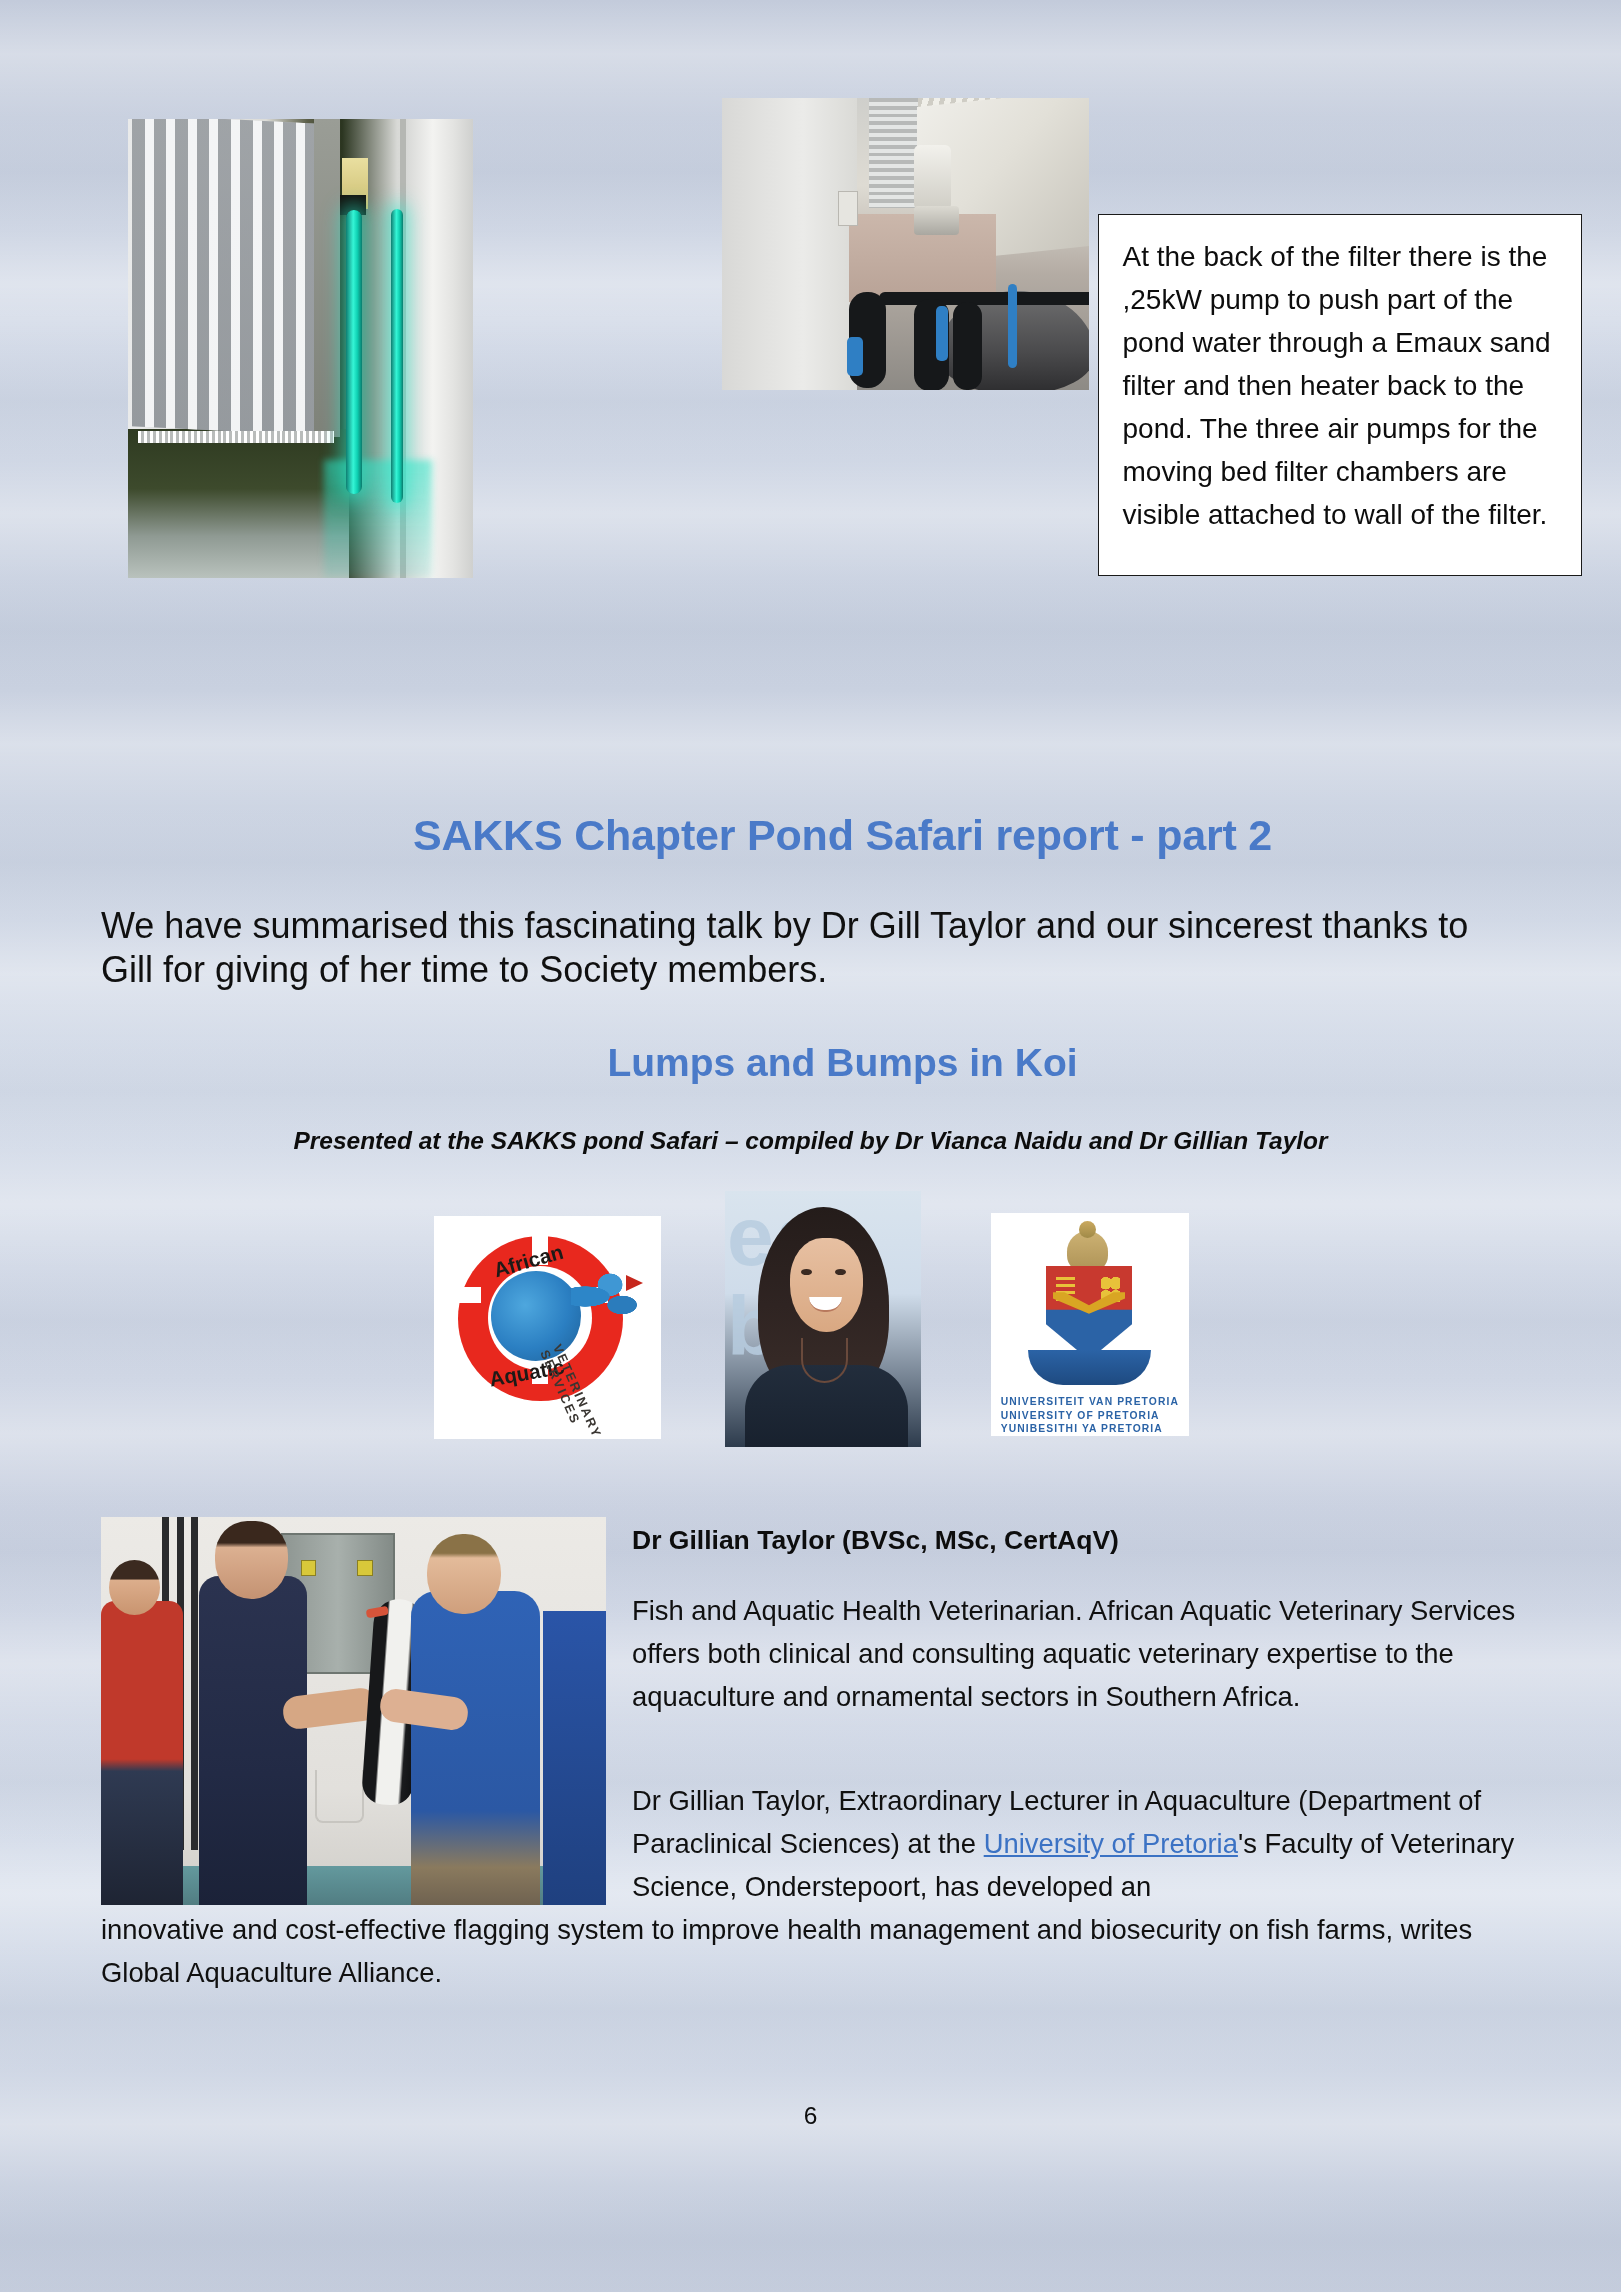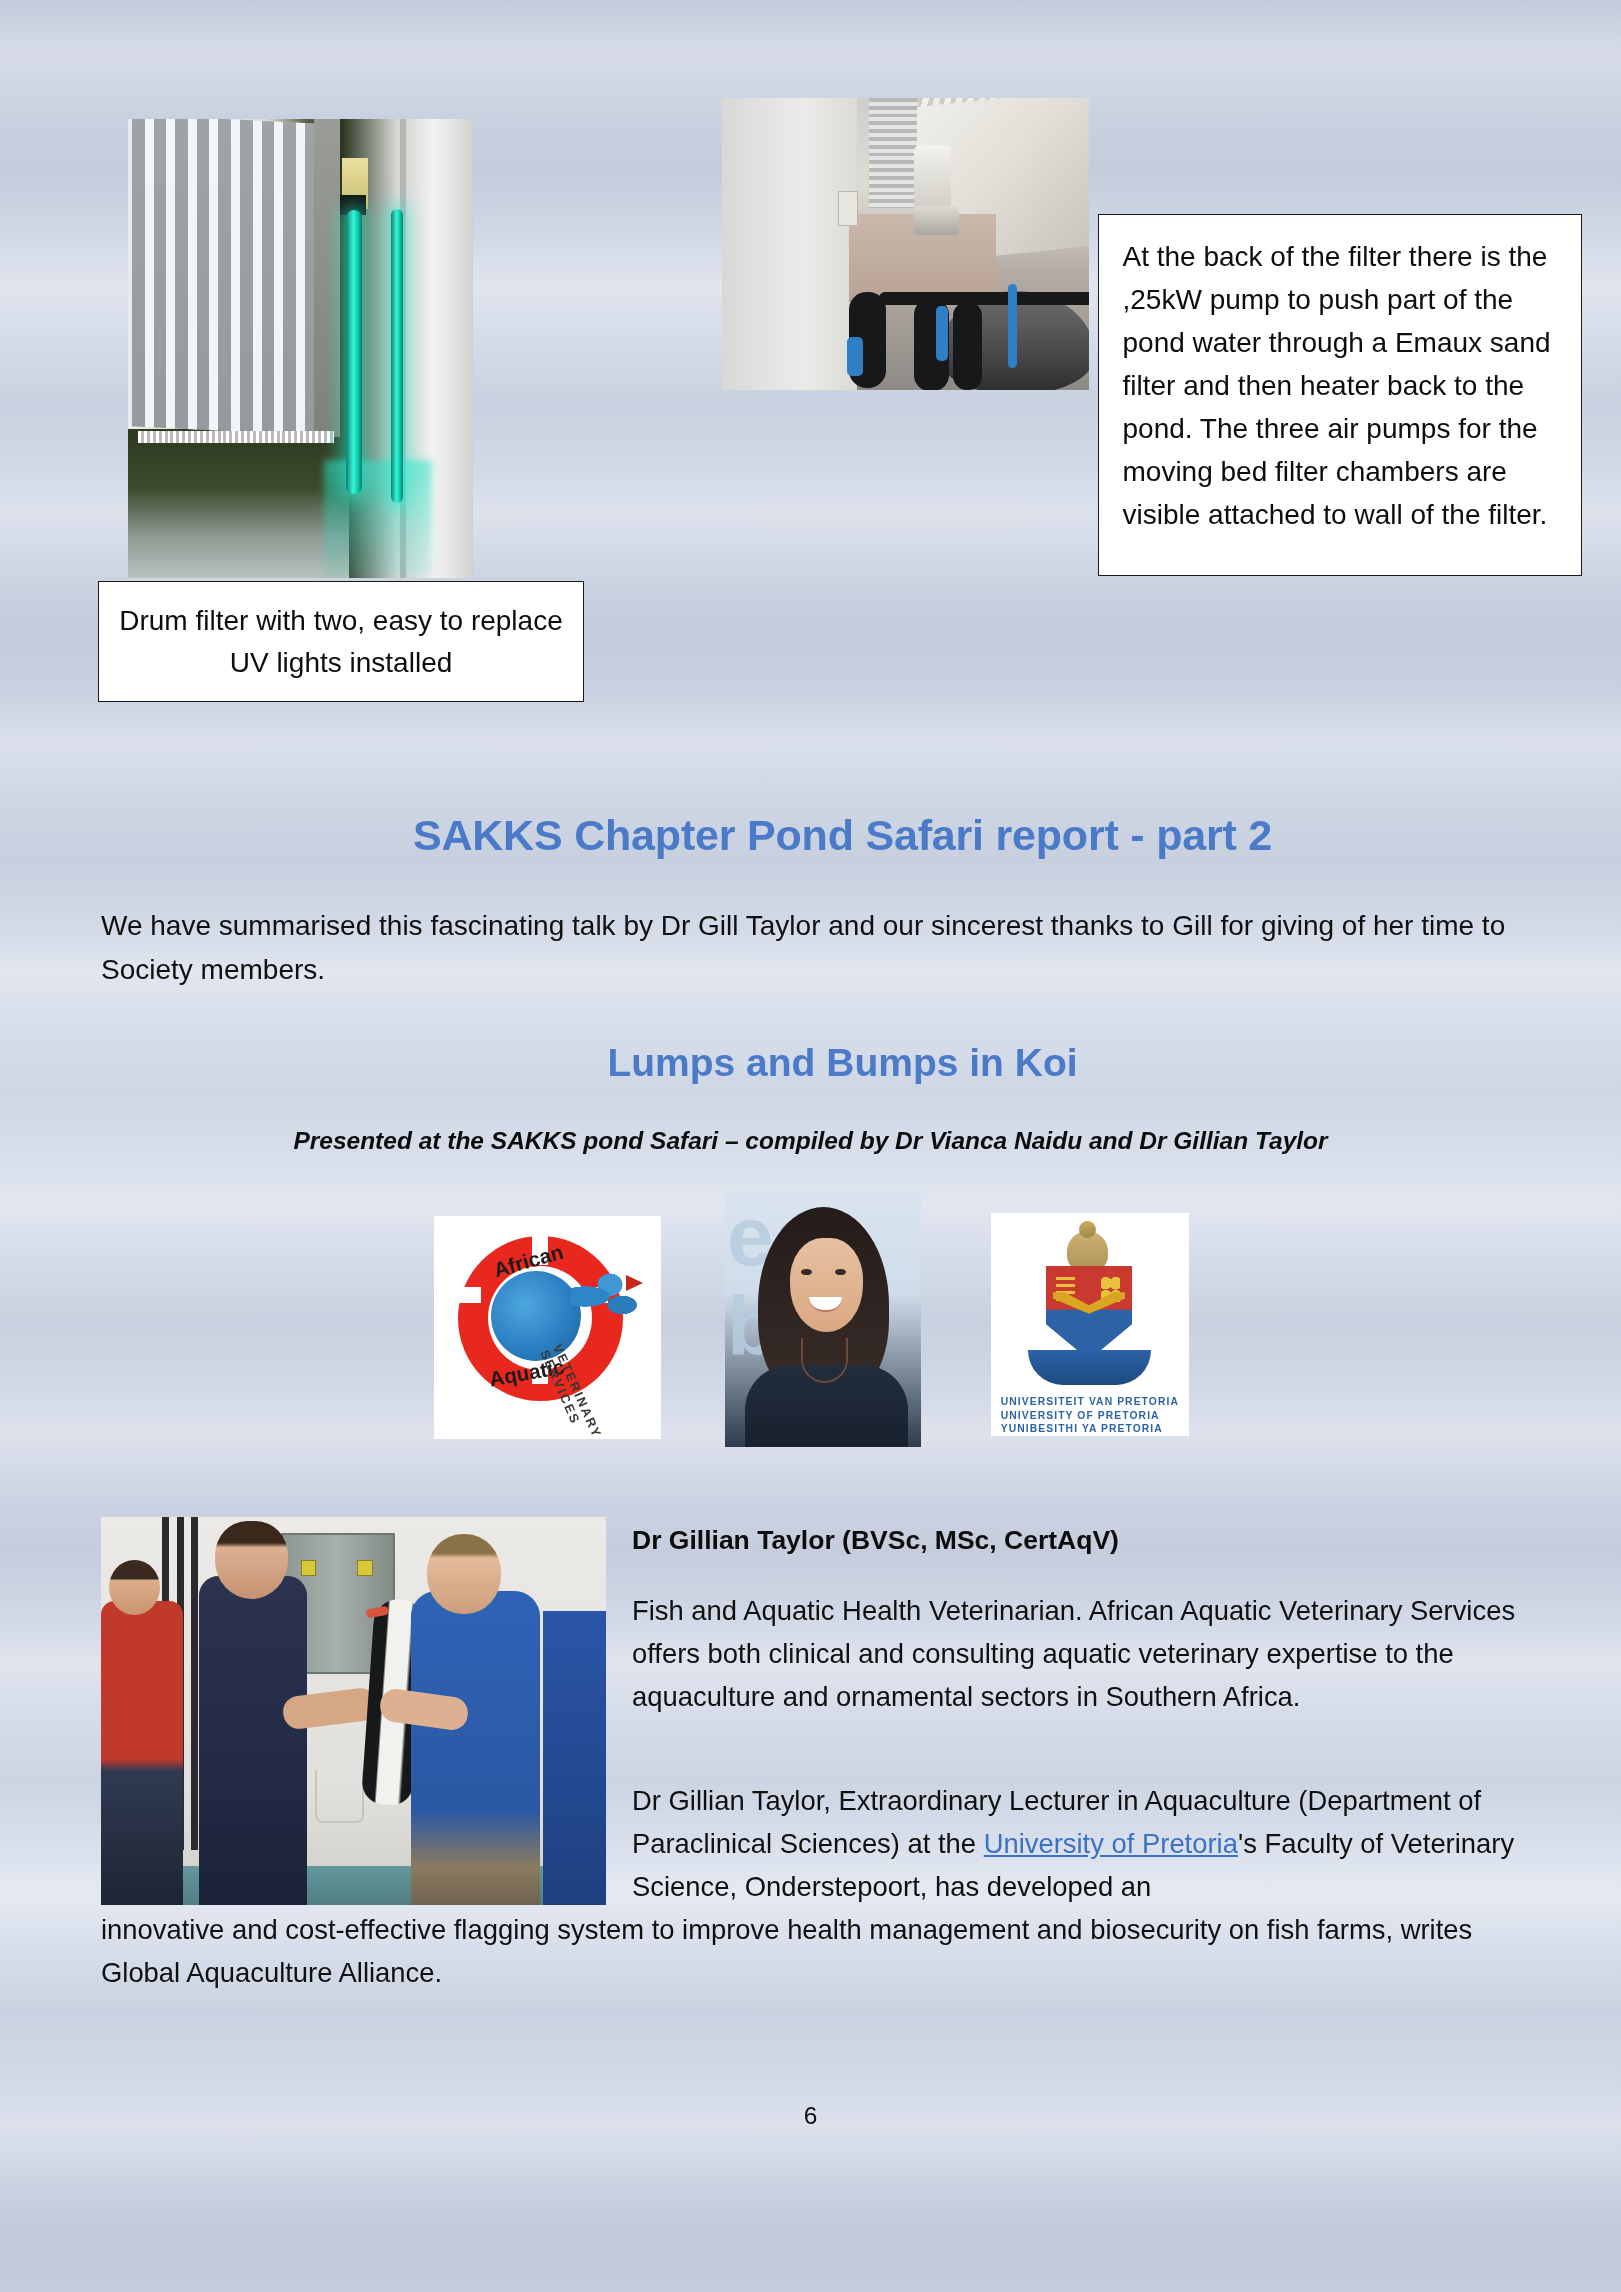--- a/index.html
+++ b/index.html
@@ -447,21 +447,21 @@
   }
   #title-sub {
     top: 1041px;
     font-size: 39px;
   }
   #intro-para {
     position: absolute;
     left: 101px;
     top: 904px;
     width: 1426px;
-    font-size: 28px;
+    font-size: 36px;
     line-height: 44px;
     color: #101010;
   }
   #presented-line {
     position: absolute;
     left: 0; top: 1127px; width: 100%;
     text-align: center;
     font-size: 24.5px;
     font-weight: bold;
     font-style: italic;
@@ -541,21 +541,20 @@
     <div class="pipe v1"></div>
     <div class="pipe v2"></div>
     <div class="pipe v3"></div>
     <div class="blue b1"></div>
     <div class="blue b2"></div>
     <div class="blue b3"></div>
   </div>
 
   <div class="caption-box" id="caption-pump">At the back of the filter there is the ,25kW pump to push part of the pond water through a Emaux sand filter and then heater back to the pond. The three air pumps for the moving bed filter chambers are visible attached to wall of the filter.</div>
 
-  <div class="caption-box" id="caption-drum">Drum filter with two, easy to replace UV lights installed</div>
 
   <div class="h1" id="title-main">SAKKS Chapter Pond Safari report - part 2</div>
 
   <div id="intro-para">We have summarised this fascinating talk by Dr Gill Taylor and our sincerest thanks to Gill for giving of her time to Society members.</div>
 
   <div class="h1" id="title-sub">Lumps and Bumps in Koi</div>
 
   <div id="presented-line">Presented at the SAKKS pond Safari – compiled by Dr Vianca Naidu and Dr Gillian Taylor</div>
 
   <div id="logo-aavs">

